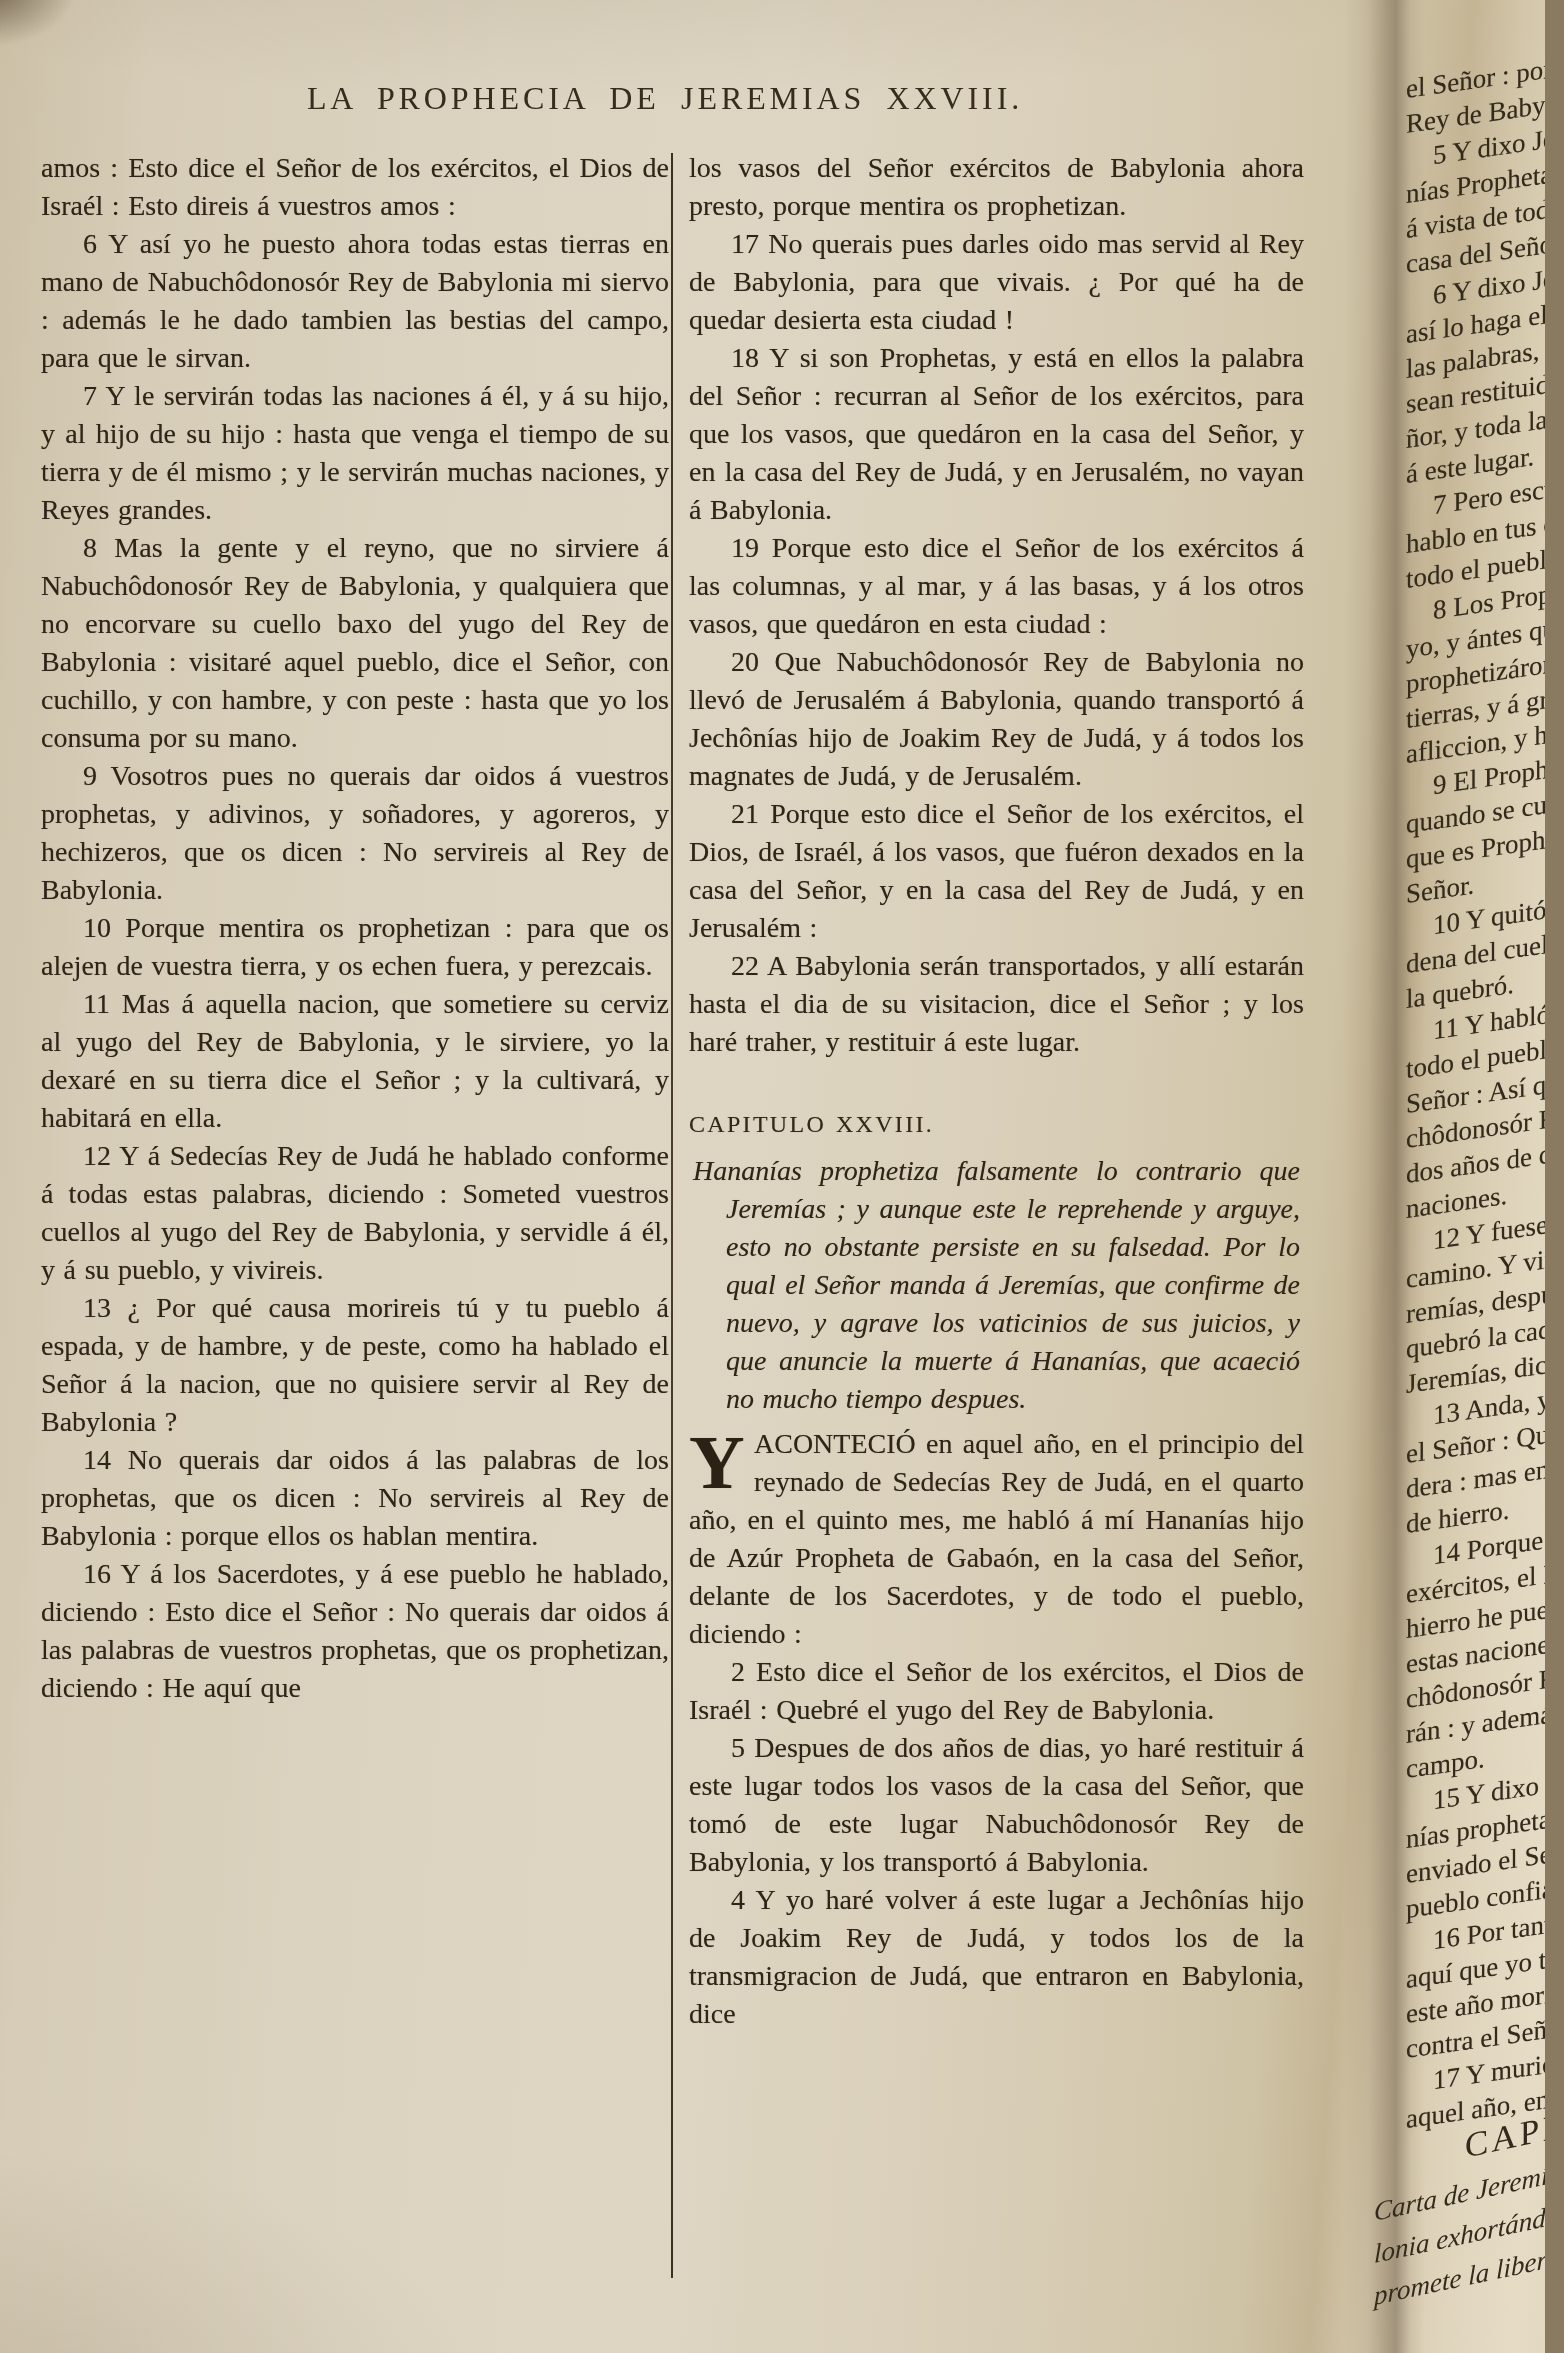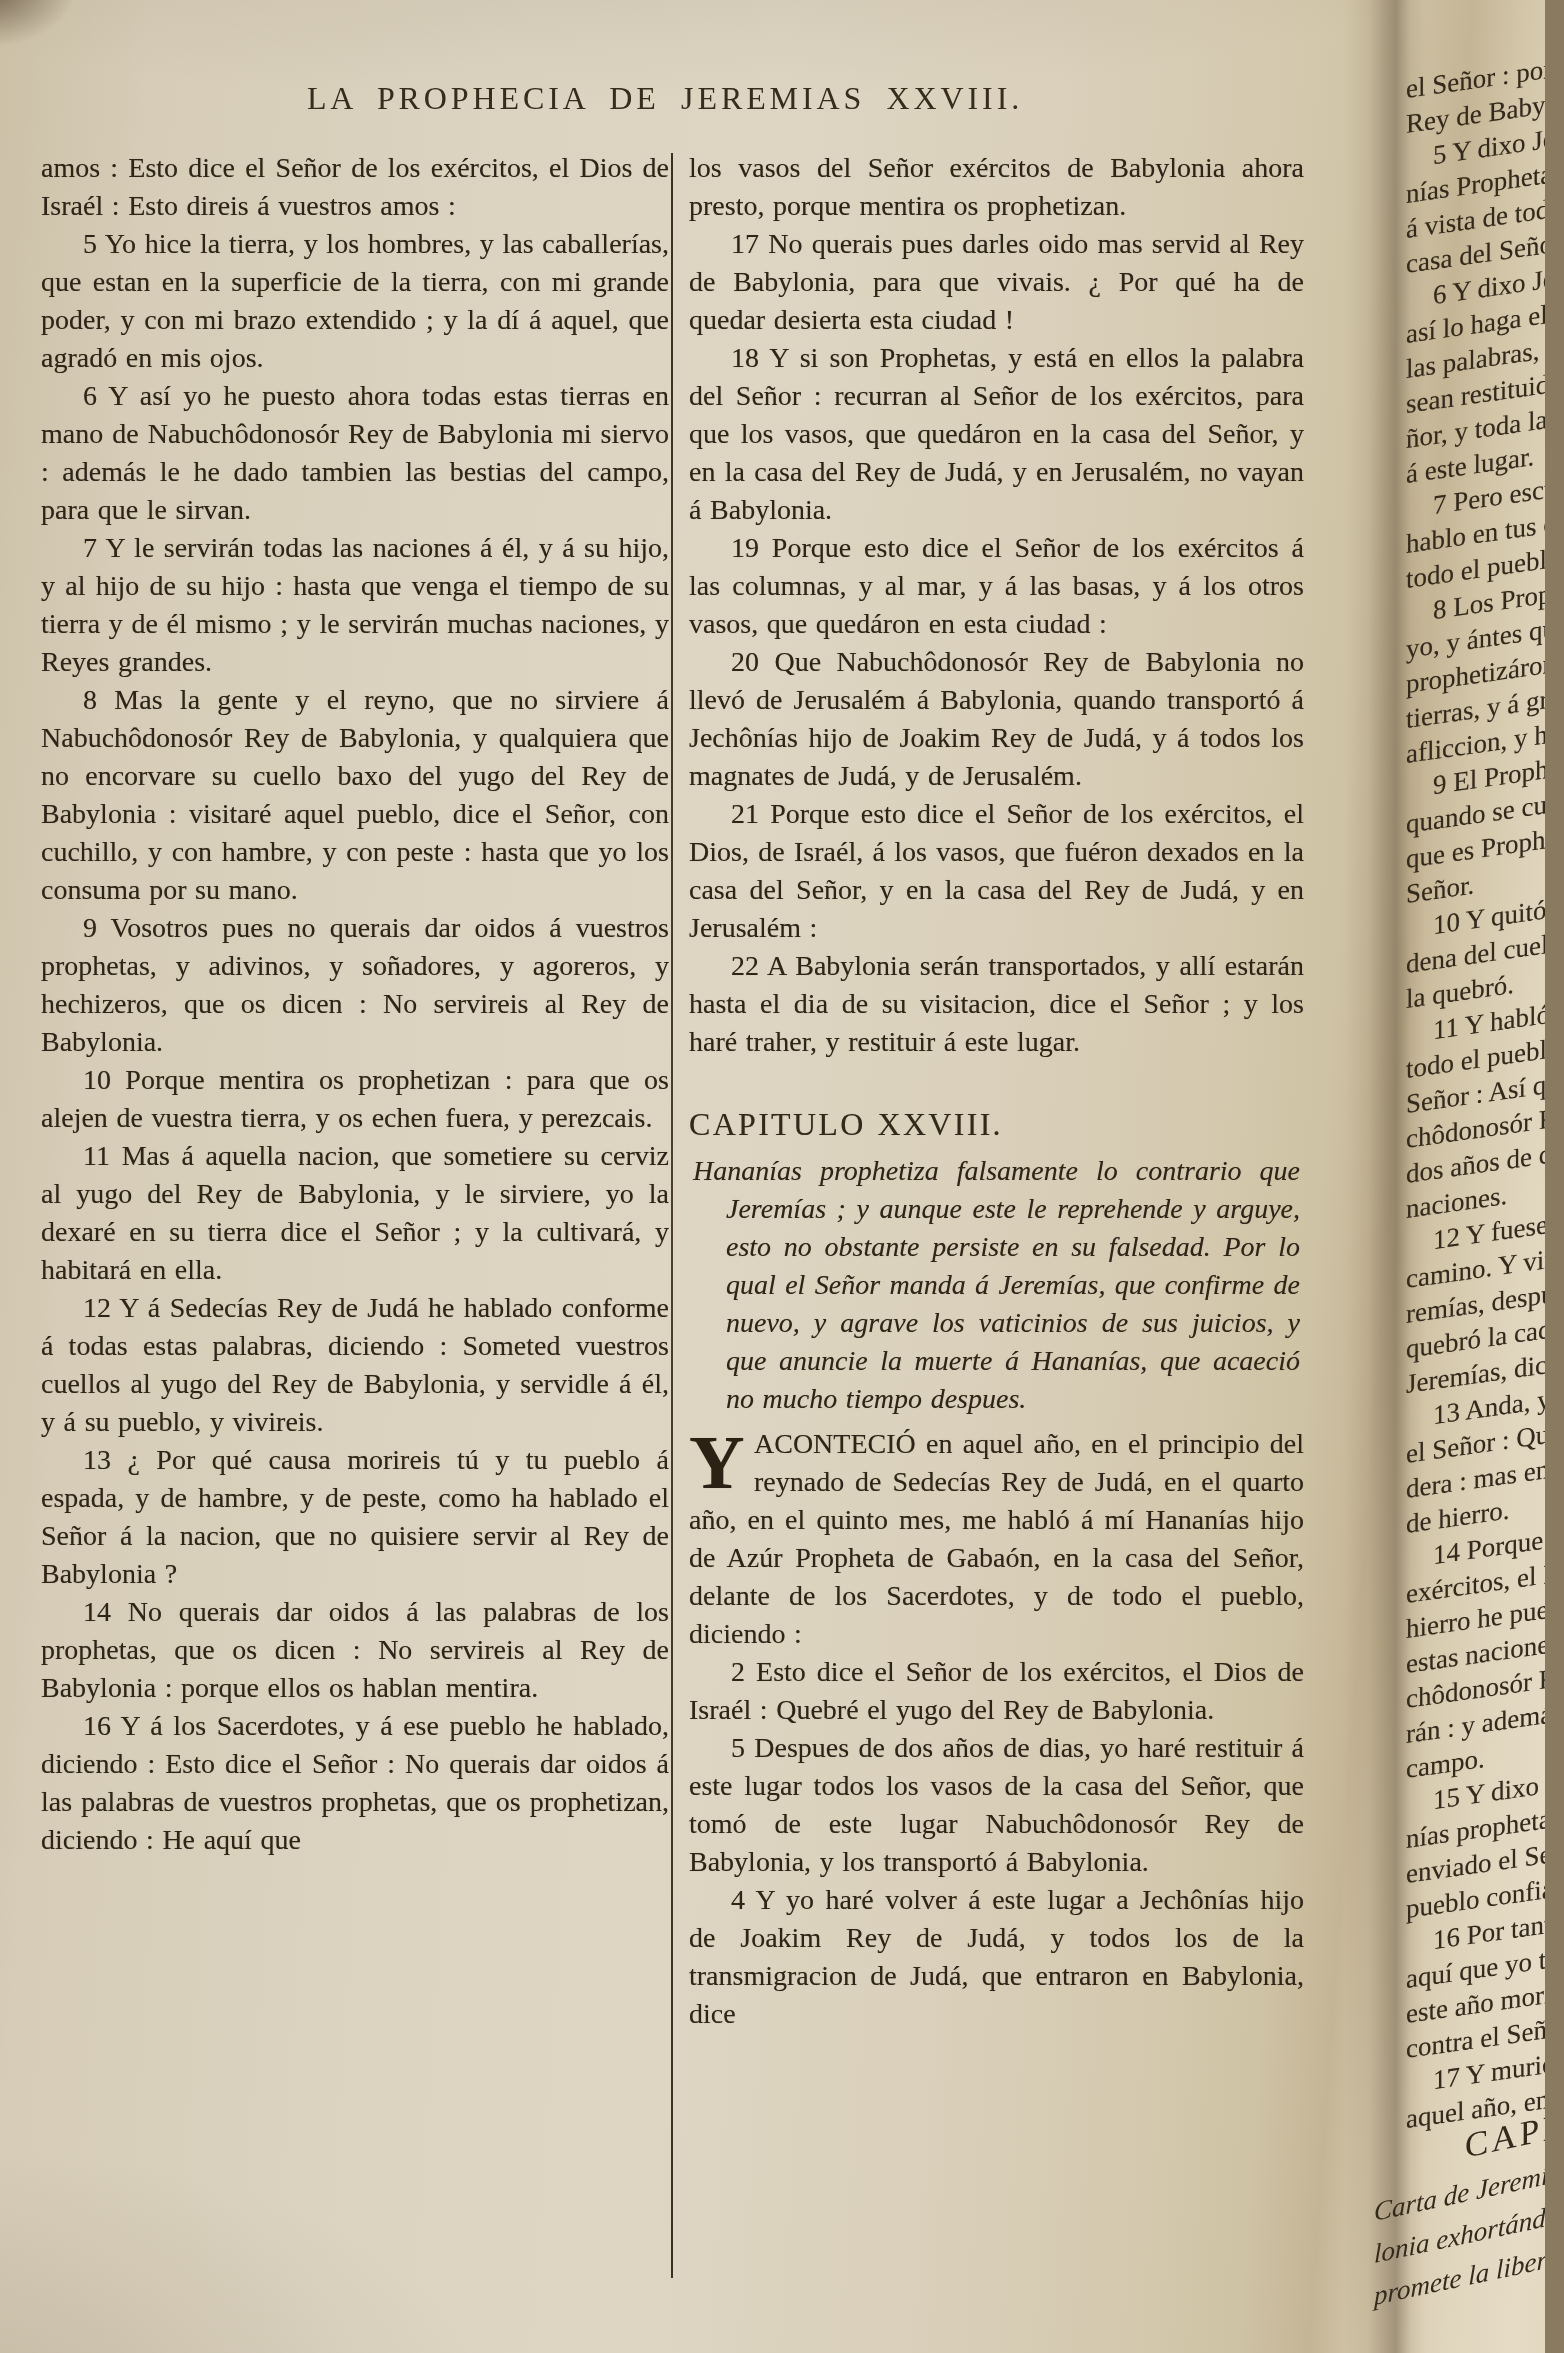--- a/index.html
+++ b/index.html
@@ -30,21 +30,21 @@
   }
   .col-left{left:41px;width:628px;}
   .col-right{left:689px;width:615px;line-height:38px;}
   .para{margin:0;text-indent:42px;}
   .para.noind{text-indent:0;}
   .col-rule{
     position:absolute;left:671px;top:153px;width:2.3px;height:2125px;
     background:linear-gradient(#3a2f20,#4c3e2b 50%,#3a2f20);
   }
   .chapter-heading{
-    margin:44px 0 9.4px;text-align:center;font-size:32px;font-weight:normal;
+    margin:44px 0 9.4px;text-align:center;font-size:24px;font-weight:normal;
     letter-spacing:2.3px;color:#33291b;
   }
   .summary{
     margin:4px;font-style:italic;padding-left:33px;text-indent:-33px;line-height:38px;
   }
   .dropcap-para{text-indent:0;margin-top:6.3px;}
   .dropcap{
     float:left;font-size:77px;line-height:63px;font-weight:bold;
     padding:6.3px 9.4px 0 0;color:#2b2114;
   }
@@ -66,21 +66,20 @@
 </head>
 <body>
 
 <div class="photo">
 
   <h1 class="header">LA PROPHECIA DE JEREMIAS XXVIII.</h1>
 
   <div class="col col-left">
 
   <p class="para noind">amos : Esto dice el Señor de los exércitos, el Dios de Israél : Esto direis á vuestros amos :</p>
-      <p class="para">5 Yo hice la tierra, y los hombres, y las caballerías, que estan en la superficie de la tierra, con mi grande poder, y con mi brazo extendido ; y la dí á aquel, que agradó en mis ojos.</p>
       <p class="para">6 Y así yo he puesto ahora todas estas tierras en mano de Nabuchôdonosór Rey de Babylonia mi siervo : además le he dado tambien las bestias del campo, para que le sirvan.</p>
       <p class="para">7 Y le servirán todas las naciones á él, y á su hijo, y al hijo de su hijo : hasta que venga el tiempo de su tierra y de él mismo ; y le servirán muchas naciones, y Reyes grandes.</p>
       <p class="para">8 Mas la gente y el reyno, que no sirviere á Nabuchôdonosór Rey de Babylonia, y qualquiera que no encorvare su cuello baxo del yugo del Rey de Babylonia : visitaré aquel pueblo, dice el Señor, con cuchillo, y con hambre, y con peste : hasta que yo los consuma por su mano.</p>
       <p class="para">9 Vosotros pues no querais dar oidos á vuestros prophetas, y adivinos, y soñadores, y agoreros, y hechizeros, que os dicen : No servireis al Rey de Babylonia.</p>
       <p class="para">10 Porque mentira os prophetizan : para que os alejen de vuestra tierra, y os echen fuera, y perezcais.</p>
       <p class="para">11 Mas á aquella nacion, que sometiere su cerviz al yugo del Rey de Babylonia, y le sirviere, yo la dexaré en su tierra dice el Señor ; y la cultivará, y habitará en ella.</p>
       <p class="para">12 Y á Sedecías Rey de Judá he hablado conforme á todas estas palabras, diciendo : Someted vuestros cuellos al yugo del Rey de Babylonia, y servidle á él, y á su pueblo, y vivireis.</p>
       <p class="para">13 ¿ Por qué causa morireis tú y tu pueblo á espada, y de hambre, y de peste, como ha hablado el Señor á la nacion, que no quisiere servir al Rey de Babylonia ?</p>
       <p class="para">14 No querais dar oidos á las palabras de los prophetas, que os dicen : No servireis al Rey de Babylonia : porque ellos os hablan mentira.</p>
       <p class="para">16 Y á los Sacerdotes, y á ese pueblo he hablado, diciendo : Esto dice el Señor : No querais dar oidos á las palabras de vuestros prophetas, que os prophetizan, diciendo : He aquí que</p>

